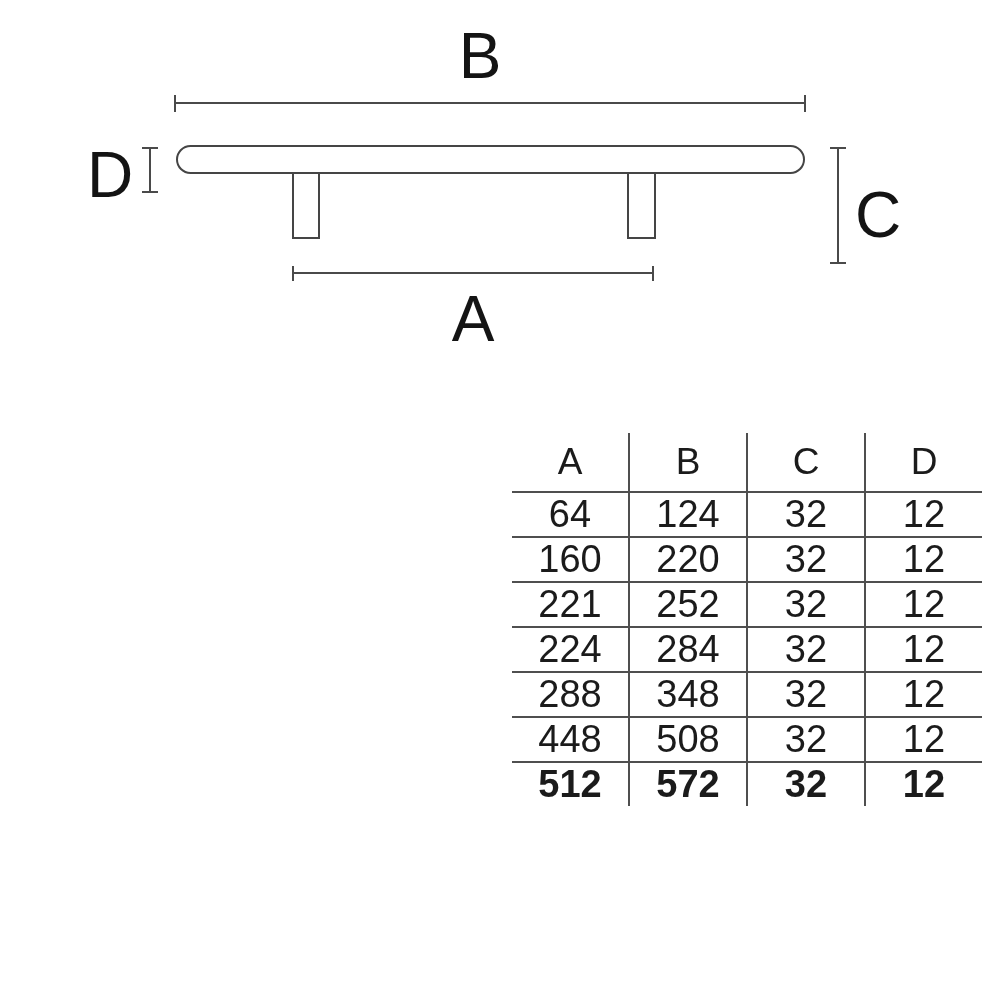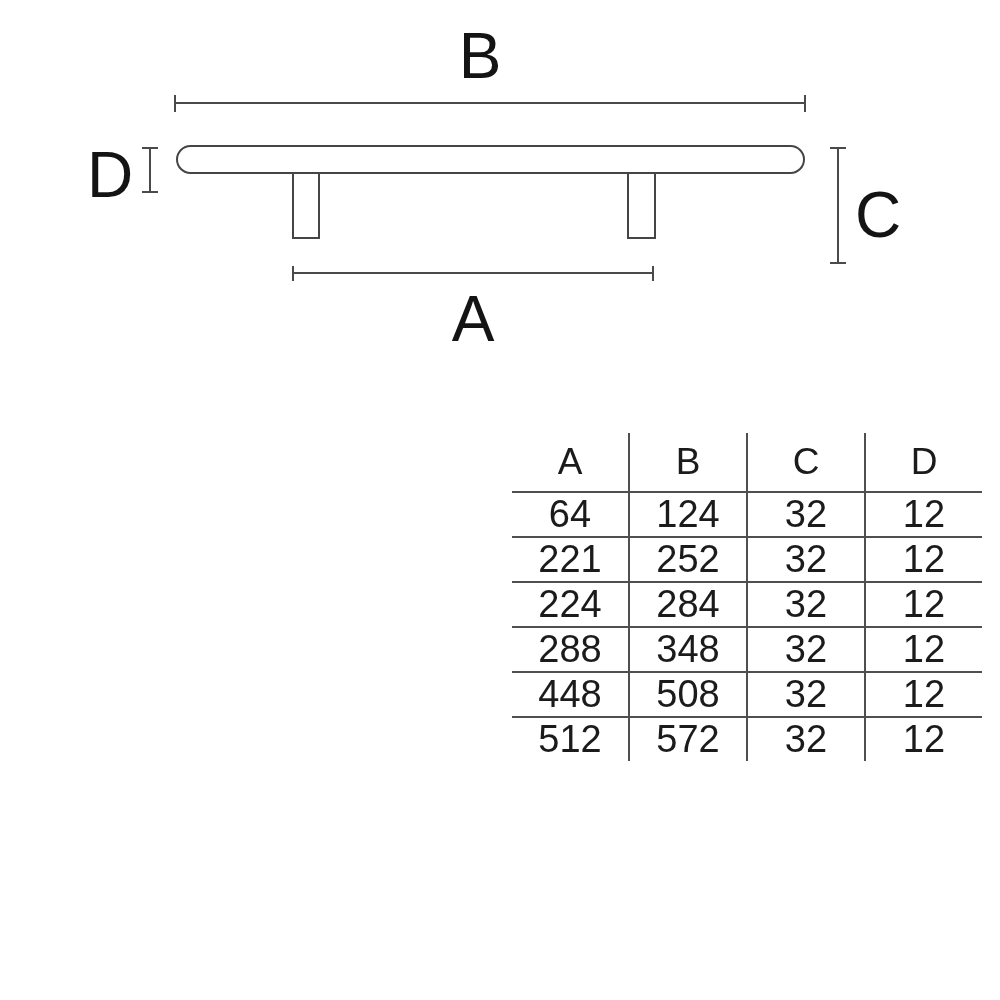--- a/index.html
+++ b/index.html
@@ -55,20 +55,21 @@
     color: #1b1b1b;
     border-left: 2px solid #4f4f4f;
     border-bottom: 2px solid #4f4f4f;
   }
   .dims-table th:first-child,
   .dims-table td:first-child {
     border-left: none;
   }
   .dims-table tbody tr:last-child td {
     border-bottom: none;
+    font-weight: bold;
   }
   .dims-table th {
     height: 58px;
     font-size: 37px;
   }
   .dims-table td {
     height: 43px;
     font-size: 38px;
   }
 </style>
@@ -124,20 +125,26 @@
           </tr>
       </thead>
       <tbody>
           <tr>
             <td>64</td>
             <td>124</td>
             <td>32</td>
             <td>12</td>
           </tr>
           <tr>
+            <td>160</td>
+            <td>220</td>
+            <td>32</td>
+            <td>12</td>
+          </tr>
+          <tr>
             <td>221</td>
             <td>252</td>
             <td>32</td>
             <td>12</td>
           </tr>
           <tr>
             <td>224</td>
             <td>284</td>
             <td>32</td>
             <td>12</td>

